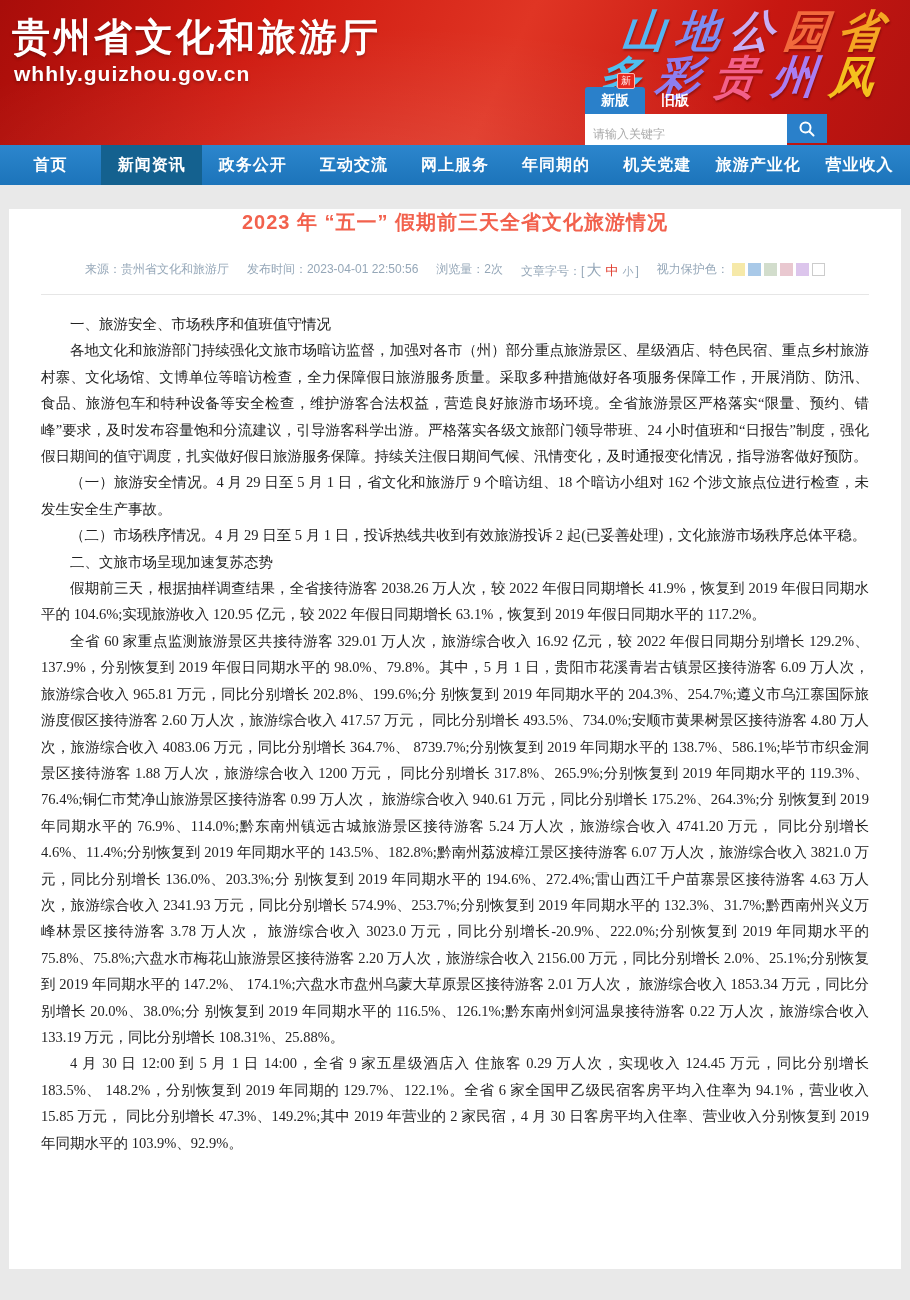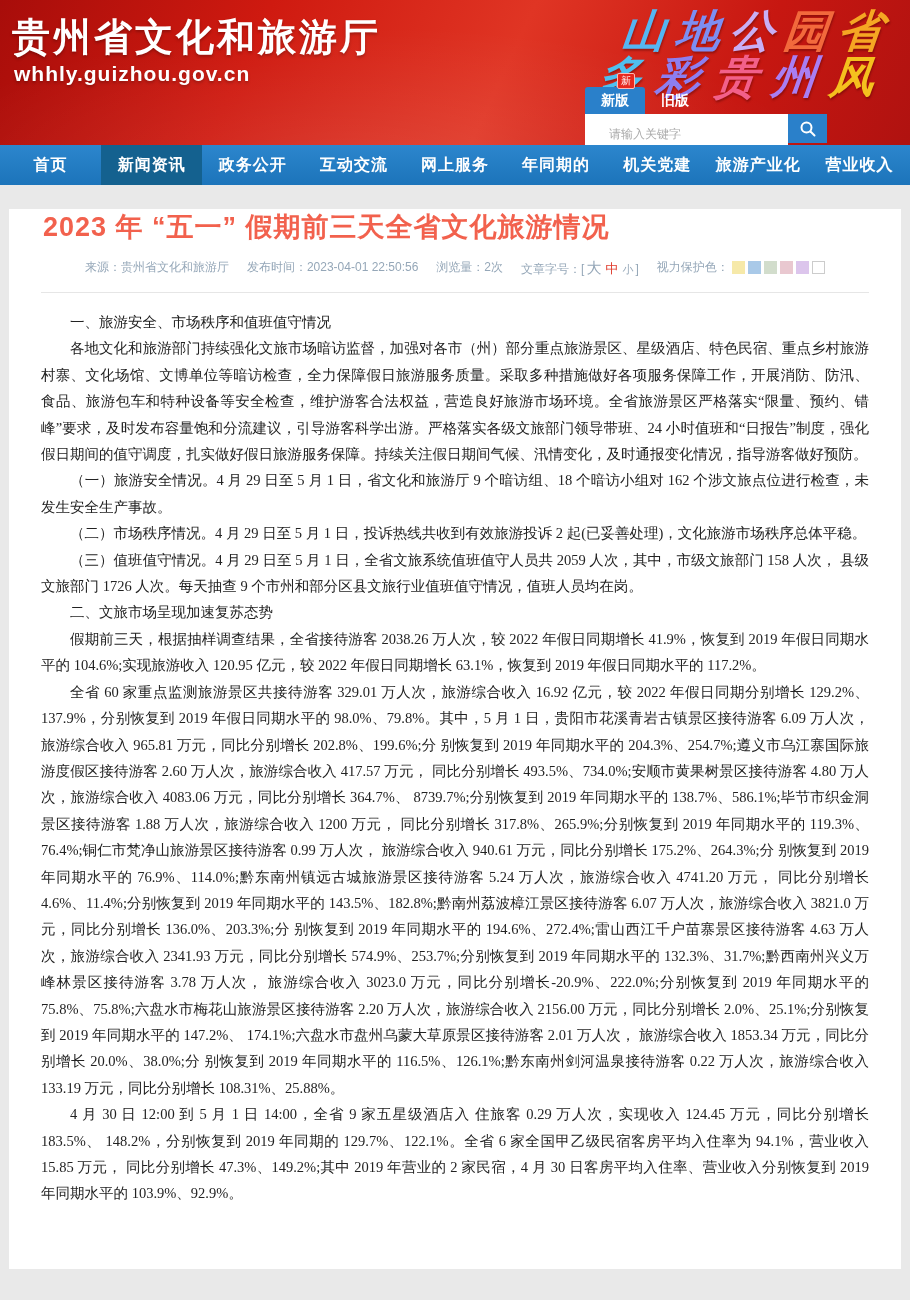--- a/index.html
+++ b/index.html
@@ -51,21 +51,21 @@
   }
   .ver-tab.active { background:#2a80ca;text-align:right; }
   .new-badge {
     position:absolute; left:32px; top:-11px;
     background:#e8281e; color:#fff; font-size:10px; line-height:12px;
     padding:1px 3px; border-radius:2px; border:1px solid #ffb8b2;
   }
   .search-row { display:flex; height:29px; }
   .search-input {
     flex:1; height:40px; border:none; outline:none;
-    padding:0 24px; font-size:12px; color:#737373; background:#fff;
+    padding:0 8px; font-size:12px; color:#737373; background:#fff;
   }
   .search-input::placeholder { color:#aaa; }
   .search-btn {
     width:40px; height:29px; border:none; background:#2a80ca;
     display:flex; align-items:center; justify-content:center; cursor:pointer;
   }
 
   
   .nav {
     width:910px; height:40px; display:flex;
@@ -83,22 +83,22 @@
   .main { margin:0 9px; background:#fff; padding-bottom:26px; min-height:1060px; }
   .breadcrumb {
     padding:13px 0 10px 30px; font-size:12px; color:#888;
     border-bottom:1px solid #e0e0e0;
   }
   .crumb { color:#777; cursor:pointer; }
   .crumb-sep { margin:0 5px; color:#999; }
 
   .article { padding:0 24px; }
   .article-title {
-    color:#f2614d; font-size:27px; font-weight:bold;
-    letter-spacing:1px; margin:24px 10px 14px;
+    text-align:center; color:#f2614d; font-size:20px; font-weight:bold;
+    letter-spacing:1px; margin:24px 10px 25px;
   }
   .article-meta {
     text-align:center; font-size:12px; color:#95a7b8; margin-bottom:14px;
     display:flex; justify-content:center; align-items:flex-start; flex-wrap:nowrap;
   }
   .meta-item { margin:0 9px; white-space:nowrap; }
   .fs-bracket { color:#95a7b8; }
   .fs-opt { cursor:pointer; margin:0 2px; }
   .fs-opt.size-l { font-size:15px; }
   .fs-opt.size-m { font-size:13px; color:#e03c2d; }
@@ -188,20 +188,19 @@
       </span>
     </div>
 
     <div class="meta-divider"></div>
 
     <div class="article-body" id="article-body">
         <p>一、旅游安全、市场秩序和值班值守情况</p>
         <p>各地文化和旅游部门持续强化文旅市场暗访监督，加强对各市（州）部分重点旅游景区、星级酒店、特色民宿、重点乡村旅游村寨、文化场馆、文博单位等暗访检查，全力保障假日旅游服务质量。采取多种措施做好各项服务保障工作，开展消防、防汛、 食品、旅游包车和特种设备等安全检查，维护游客合法权益，营造良好旅游市场环境。全省旅游景区严格落实“限量、预约、错 峰”要求，及时发布容量饱和分流建议，引导游客科学出游。严格落实各级文旅部门领导带班、24 小时值班和“日报告”制度，强化假日期间的值守调度，扎实做好假日旅游服务保障。持续关注假日期间气候、汛情变化，及时通报变化情况，指导游客做好预防。</p>
         <p>（一）旅游安全情况。4 月 29 日至 5 月 1 日，省文化和旅游厅 9 个暗访组、18 个暗访小组对 162 个涉文旅点位进行检查，未发生安全生产事故。</p>
         <p>（二）市场秩序情况。4 月 29 日至 5 月 1 日，投诉热线共收到有效旅游投诉 2 起(已妥善处理)，文化旅游市场秩序总体平稳。</p>
-        <p>（三）值班值守情况。4 月 29 日至 5 月 1 日，全省文旅系统值班值守人员共 2059 人次，其中，市级文旅部门 158 人次， 县级文旅部门 1726 人次。每天抽查 9 个市州和部分区县文旅行业值班值守情况，值班人员均在岗。</p>
         <p>二、文旅市场呈现加速复苏态势</p>
         <p>假期前三天，根据抽样调查结果，全省接待游客 2038.26 万人次，较 2022 年假日同期增长 41.9%，恢复到 2019 年假日同期水平的 104.6%;实现旅游收入 120.95 亿元，较 2022 年假日同期增长 63.1%，恢复到 2019 年假日同期水平的 117.2%。</p>
         <p>全省 60 家重点监测旅游景区共接待游客 329.01 万人次，旅游综合收入 16.92 亿元，较 2022 年假日同期分别增长 129.2%、 137.9%，分别恢复到 2019 年假日同期水平的 98.0%、79.8%。其中，5 月 1 日，贵阳市花溪青岩古镇景区接待游客 6.09 万人次， 旅游综合收入 965.81 万元，同比分别增长 202.8%、199.6%;分 别恢复到 2019 年同期水平的 204.3%、254.7%;遵义市乌江寨国际旅游度假区接待游客 2.60 万人次，旅游综合收入 417.57 万元， 同比分别增长 493.5%、734.0%;安顺市黄果树景区接待游客 4.80 万人次，旅游综合收入 4083.06 万元，同比分别增长 364.7%、 8739.7%;分别恢复到 2019 年同期水平的 138.7%、586.1%;毕节市织金洞景区接待游客 1.88 万人次，旅游综合收入 1200 万元， 同比分别增长 317.8%、265.9%;分别恢复到 2019 年同期水平的 119.3%、76.4%;铜仁市梵净山旅游景区接待游客 0.99 万人次， 旅游综合收入 940.61 万元，同比分别增长 175.2%、264.3%;分 别恢复到 2019 年同期水平的 76.9%、114.0%;黔东南州镇远古城旅游景区接待游客 5.24 万人次，旅游综合收入 4741.20 万元， 同比分别增长 4.6%、11.4%;分别恢复到 2019 年同期水平的 143.5%、182.8%;黔南州荔波樟江景区接待游客 6.07 万人次，旅游综合收入 3821.0 万元，同比分别增长 136.0%、203.3%;分 别恢复到 2019 年同期水平的 194.6%、272.4%;雷山西江千户苗寨景区接待游客 4.63 万人次，旅游综合收入 2341.93 万元，同比分别增长 574.9%、253.7%;分别恢复到 2019 年同期水平的 132.3%、31.7%;黔西南州兴义万峰林景区接待游客 3.78 万人次， 旅游综合收入 3023.0 万元，同比分别增长-20.9%、222.0%;分别恢复到 2019 年同期水平的 75.8%、75.8%;六盘水市梅花山旅游景区接待游客 2.20 万人次，旅游综合收入 2156.00 万元，同比分别增长 2.0%、25.1%;分别恢复到 2019 年同期水平的 147.2%、 174.1%;六盘水市盘州乌蒙大草原景区接待游客 2.01 万人次， 旅游综合收入 1853.34 万元，同比分别增长 20.0%、38.0%;分 别恢复到 2019 年同期水平的 116.5%、126.1%;黔东南州剑河温泉接待游客 0.22 万人次，旅游综合收入 133.19 万元，同比分别增长 108.31%、25.88%。</p>
         <p>4 月 30 日 12:00 到 5 月 1 日 14:00，全省 9 家五星级酒店入 住旅客 0.29 万人次，实现收入 124.45 万元，同比分别增长 183.5%、 148.2%，分别恢复到 2019 年同期的 129.7%、122.1%。全省 6 家全国甲乙级民宿客房平均入住率为 94.1%，营业收入 15.85 万元， 同比分别增长 47.3%、149.2%;其中 2019 年营业的 2 家民宿，4 月 30 日客房平均入住率、营业收入分别恢复到 2019 年同期水平的 103.9%、92.9%。</p>
       </div>
   </div>
 </div>
 
 </body></html>

